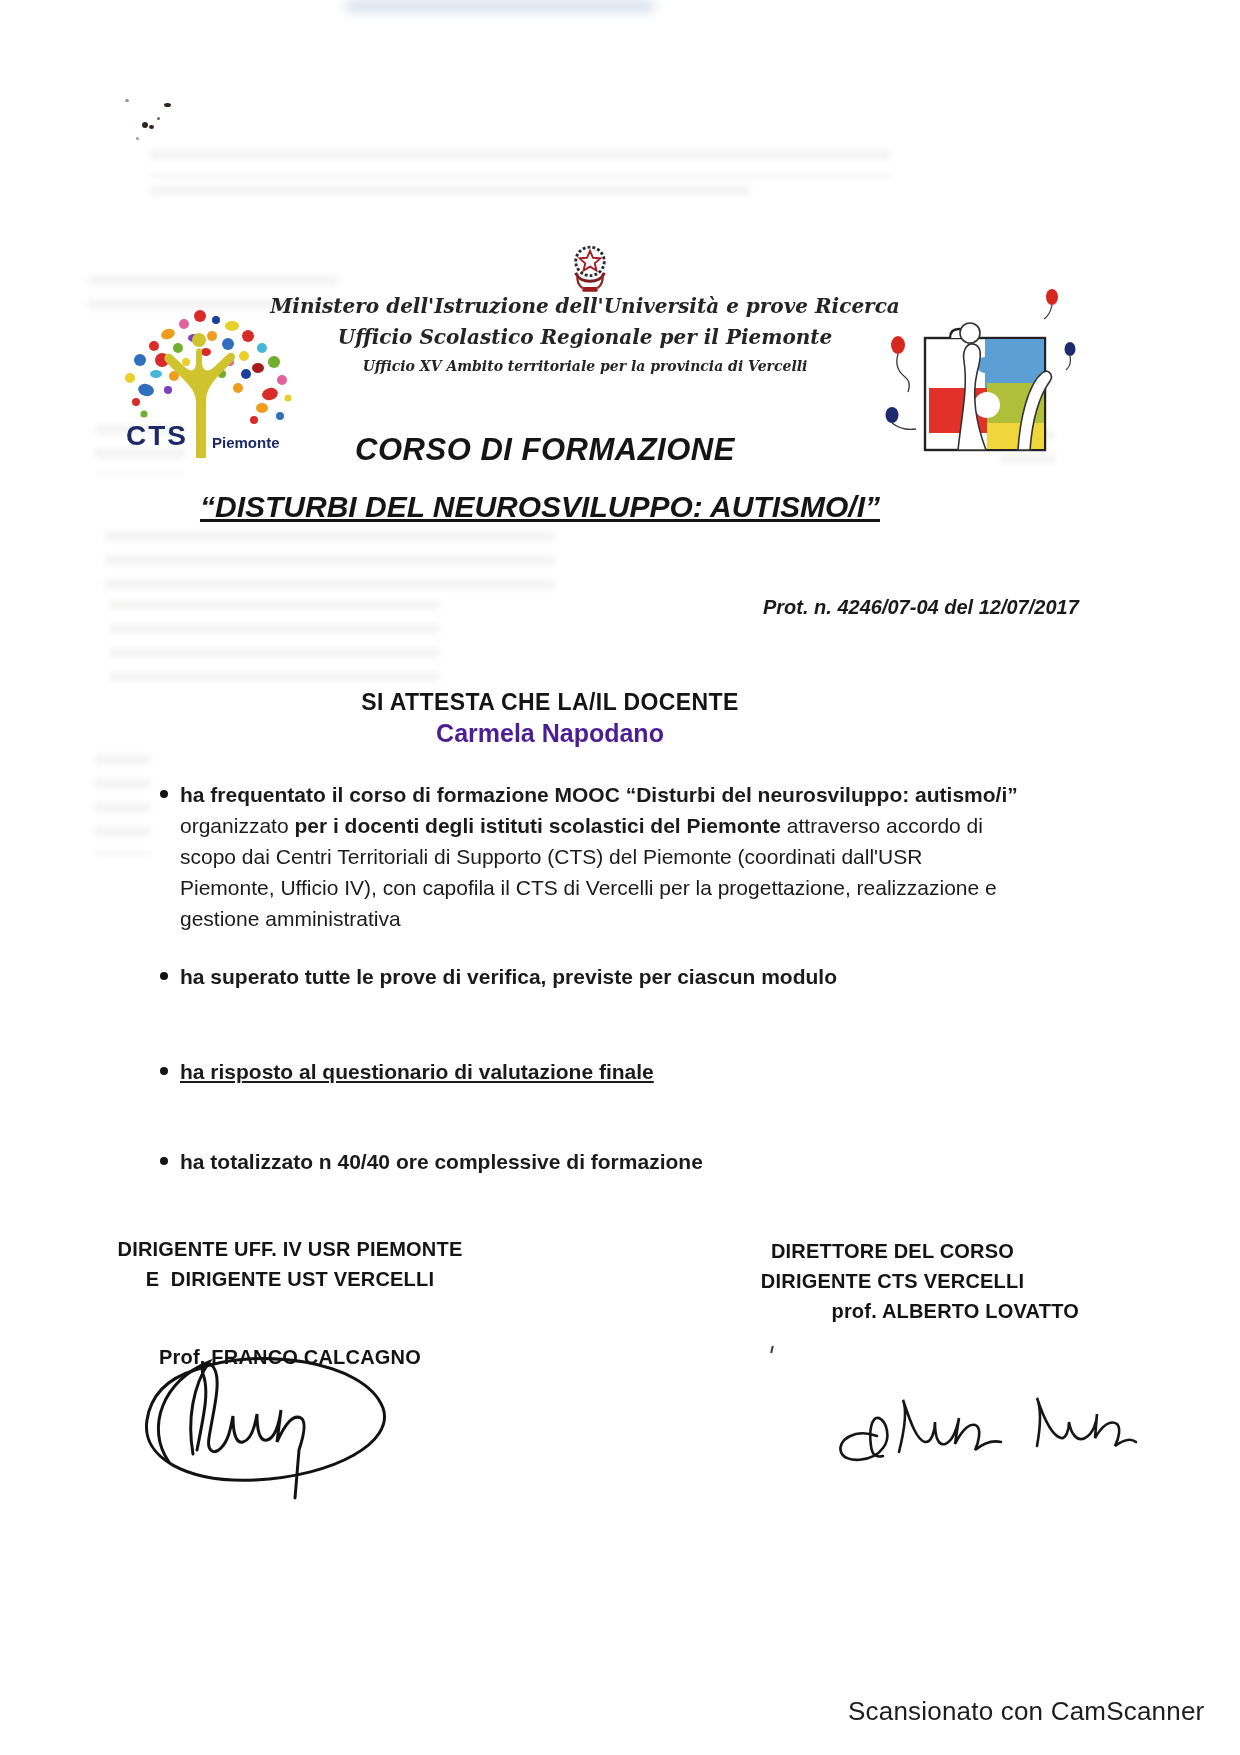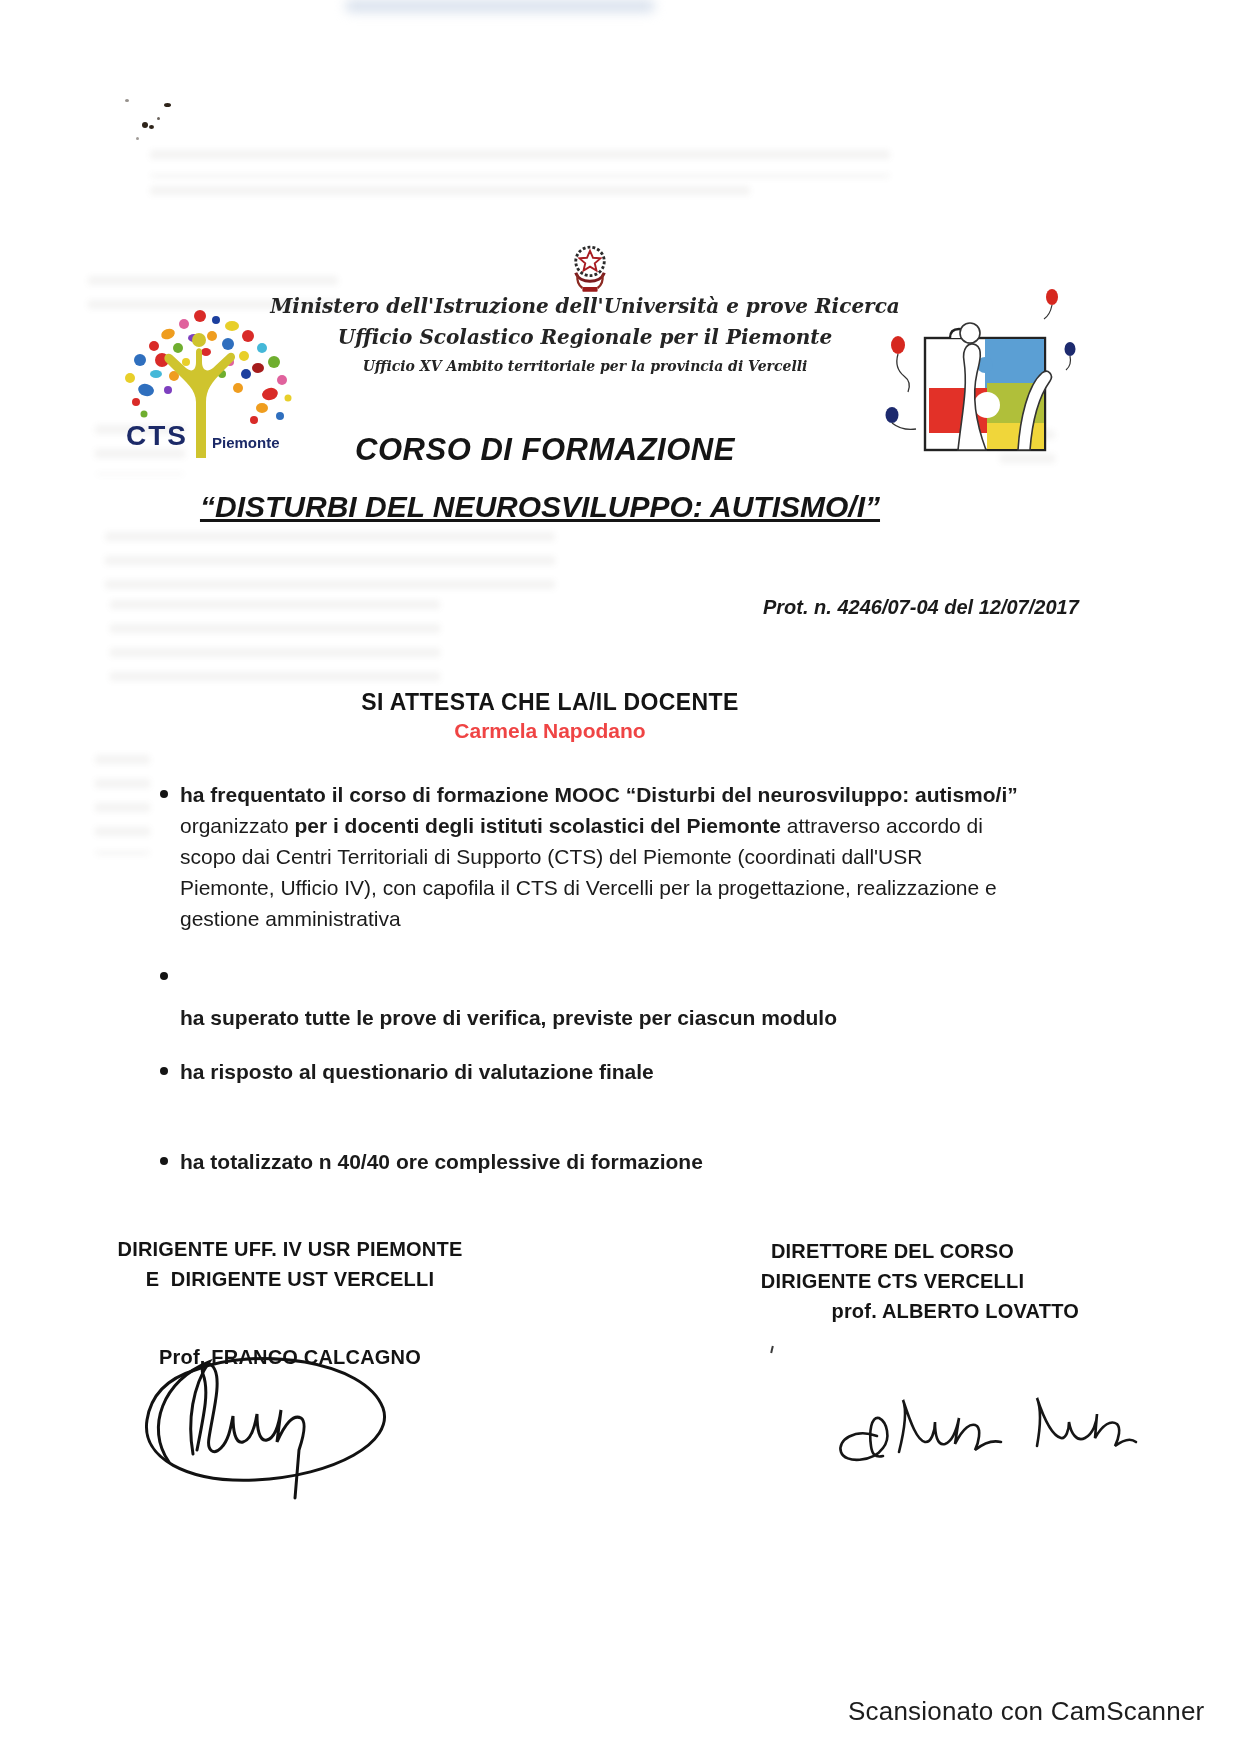--- a/index.html
+++ b/index.html
@@ -40,21 +40,21 @@
   }
   .protocol{
     left:763px;top:596px;font-size:20px;font-weight:700;font-style:italic;color:#1a1a1a;
   }
   .attest-heading{
     left:0;top:689px;width:1100px;text-align:center;
     font-size:23px;font-weight:700;letter-spacing:.4px;color:#141414;
   }
   .teacher-name{
     left:0;top:719px;width:1100px;text-align:center;
-    font-size:21px;font-weight:700;color:#ef4444;
+    font-size:25px;font-weight:700;color:#4c1d95;
   }
   
   .bullet-text{
     position:absolute;left:180px;width:838px;
     font-size:21px;line-height:31px;color:#1b1b1b;
   }
   .bullet-text span{font-weight:400;}
   .bullet-dot{
     position:absolute;left:160px;width:8px;height:8px;border-radius:50%;background:#141414;
   }
@@ -193,24 +193,24 @@
   <div class="abs course-name">“DISTURBI DEL NEUROSVILUPPO: AUTISMO/I”</div>
   <div class="abs protocol">Prot. n. 4246/07-04 del 12/07/2017</div>
 
   <div class="abs attest-heading">SI ATTESTA CHE LA/IL DOCENTE</div>
   <div class="abs teacher-name">Carmela Napodano</div>
 
   <div class="bullet-dot" style="top:790px;"></div>
   <div class="bullet-text" style="top:779px;"><span style="font-weight: 700;">ha frequentato il corso di formazione MOOC “Disturbi del neurosviluppo: autismo/i” </span><span>organizzato </span><span style="font-weight: 700;">per i docenti degli istituti scolastici del Piemonte </span><span>attraverso accordo di scopo dai Centri Territoriali di Supporto (CTS) del Piemonte (coordinati dall'USR Piemonte, Ufficio IV), con capofila il CTS di Vercelli per la progettazione, realizzazione e gestione amministrativa</span></div>
 
   <div class="bullet-dot" style="top:972px;"></div>
-  <div class="bullet-text" style="top:961px;margin-top:41px;"><span style="font-weight: 700;">ha superato tutte le prove di verifica, previste per ciascun modulo</span></div>
+  <div class="bullet-text" style="top:961px;"><span style="font-weight: 700;">ha superato tutte le prove di verifica, previste per ciascun modulo</span></div>
 
   <div class="bullet-dot" style="top:1067px;"></div>
-  <div class="bullet-text" style="top:1056px;"><span style="font-weight: 700;">ha risposto al questionario di valutazione finale</span></div>
+  <div class="bullet-text" style="top:1056px;"><span style="font-weight: 700; text-decoration: underline;">ha risposto al questionario di valutazione finale</span></div>
 
   <div class="bullet-dot" style="top:1157px;"></div>
   <div class="bullet-text" style="top:1146px;"><span style="font-weight: 700;">ha totalizzato n 40/40 ore complessive di formazione</span></div>
 
   <div class="abs signer-left">
     <div class="signer-line" style="top:0;">DIRIGENTE UFF. IV USR PIEMONTE</div>
     <div class="signer-line" style="top:30px;">E  DIRIGENTE UST VERCELLI</div>
     <div class="signer-line" style="top:60px;margin-top:48px;">Prof. FRANCO CALCAGNO</div>
   </div>
   <div class="abs signer-right">

